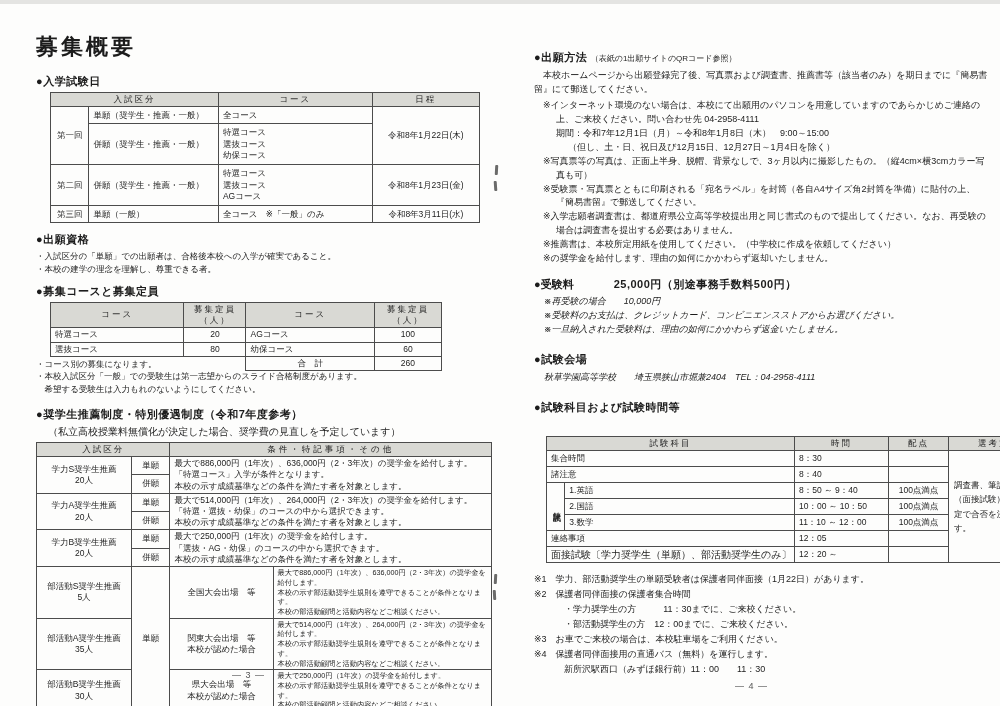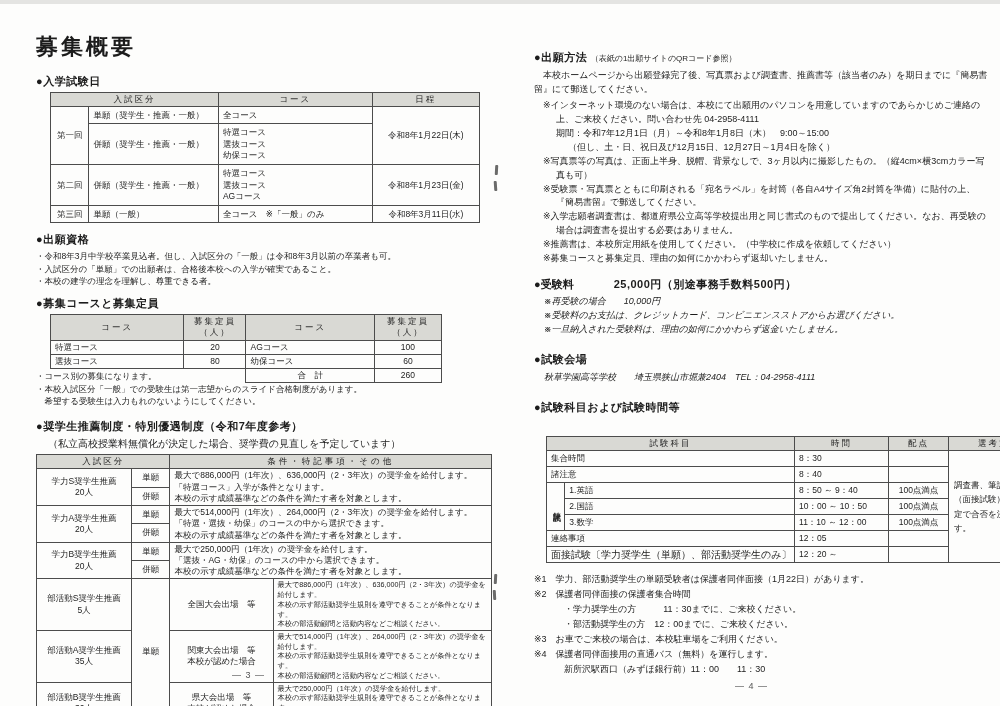--- a/index.html
+++ b/index.html
@@ -108,21 +108,20 @@
       <td class="c">第三回</td>
       <td>単願（一般）</td>
       <td>全コース　※「一般」のみ</td>
       <td class="c">令和8年3月11日(水)</td>
     </tr>
   </tbody>
     </table>
 
   <div class="sec-h">●出願資格</div>
   <div class="bullets">
-    <div>・令和8年3月中学校卒業見込者。但し、入試区分の「一般」は令和8年3月以前の卒業者も可。</div>
     <div>・入試区分の「単願」での出願者は、合格後本校への入学が確実であること。</div>
     <div>・本校の建学の理念を理解し、尊重できる者。</div>
   </div>
 
   <div class="sec-h">●募集コースと募集定員</div>
   <table class="t-cap">
     <colgroup>
         <col style="width:133px">
         <col style="width:62px">
         <col style="width:128px">
@@ -248,21 +247,21 @@
   </div>
   <div class="para">　本校ホームページから出願登録完了後、写真票および調査書、推薦書等（該当者のみ）を期日までに『簡易書留』にて郵送してください。</div>
   <div>
     <div class="hang">※インターネット環境のない場合は、本校にて出願用のパソコンを用意していますのであらかじめご連絡の上、ご来校ください。問い合わせ先 04-2958-4111</div>
     <div class="app-ind">期間：令和7年12月1日（月）～令和8年1月8日（木）　9:00～15:00</div>
     <div class="app-ind2">（但し、土・日、祝日及び12月15日、12月27日～1月4日を除く）</div>
     <div class="hang">※写真票等の写真は、正面上半身、脱帽、背景なしで、3ヶ月以内に撮影したもの。（縦4cm×横3cmカラー写真も可）</div>
     <div class="hang">※受験票・写真票とともに印刷される「宛名ラベル」を封筒（各自A4サイズ角2封筒を準備）に貼付の上、『簡易書留』で郵送してください。</div>
     <div class="hang">※入学志願者調査書は、都道府県公立高等学校提出用と同じ書式のもので提出してください。なお、再受験の場合は調査書を提出する必要はありません。</div>
     <div class="hang">※推薦書は、本校所定用紙を使用してください。（中学校に作成を依頼してください）</div>
-    <div class="hang">※募集コースと募集定員、理由の如何にかかわらず返却いたしません。</div>
+    <div class="hang">※の奨学金を給付します、理由の如何にかかわらず返却いたしません。</div>
   </div>
 
   <div class="fee-line">
     <span class="fee-h">●受験料</span>
     <span class="fee-amt">25,000円（別途事務手数料500円）</span>
   </div>
   <div>
     <div class="ind1">※再受験の場合　　10,000円</div>
     <div class="ind1">※受験料のお支払は、クレジットカード、コンビニエンスストアからお選びください。</div>
     <div class="ind1">※一旦納入された受験料は、理由の如何にかかわらず返金いたしません。</div>

